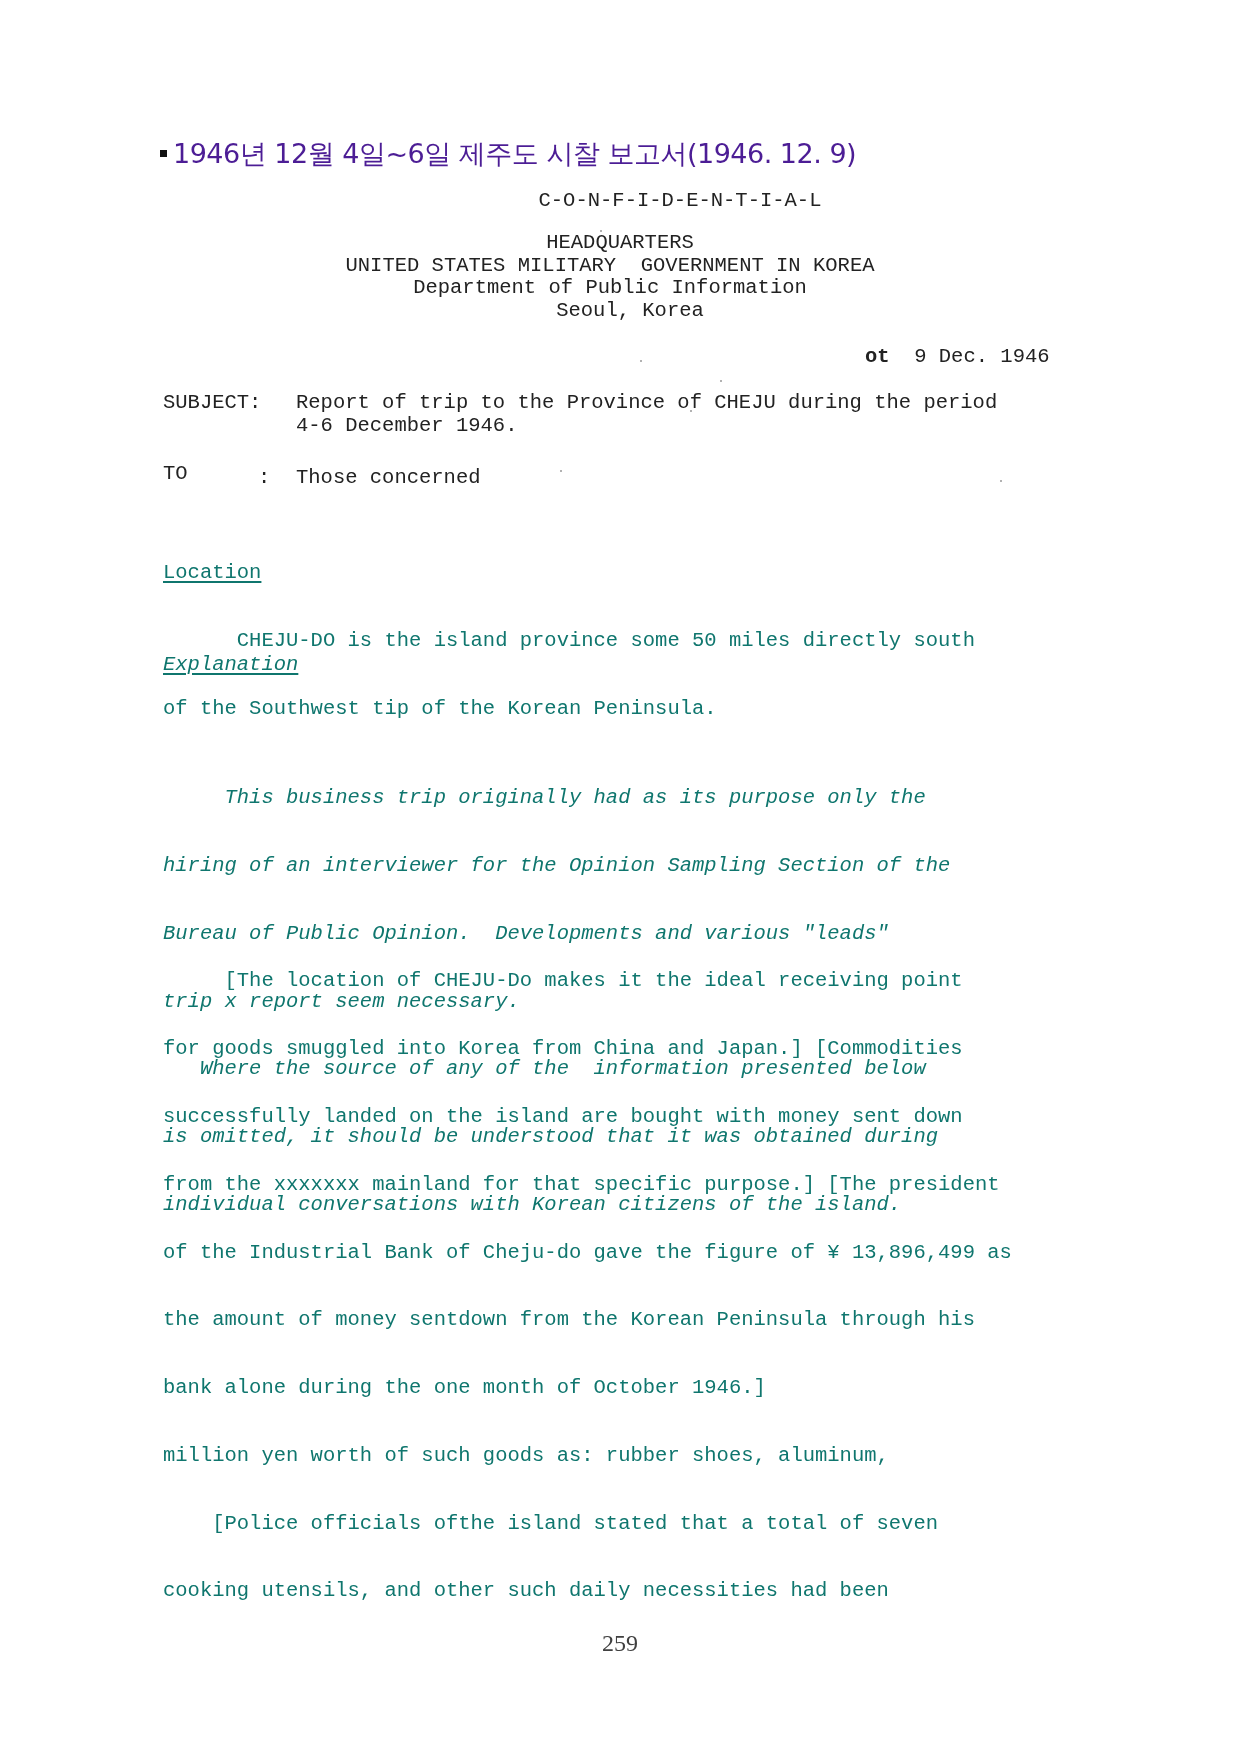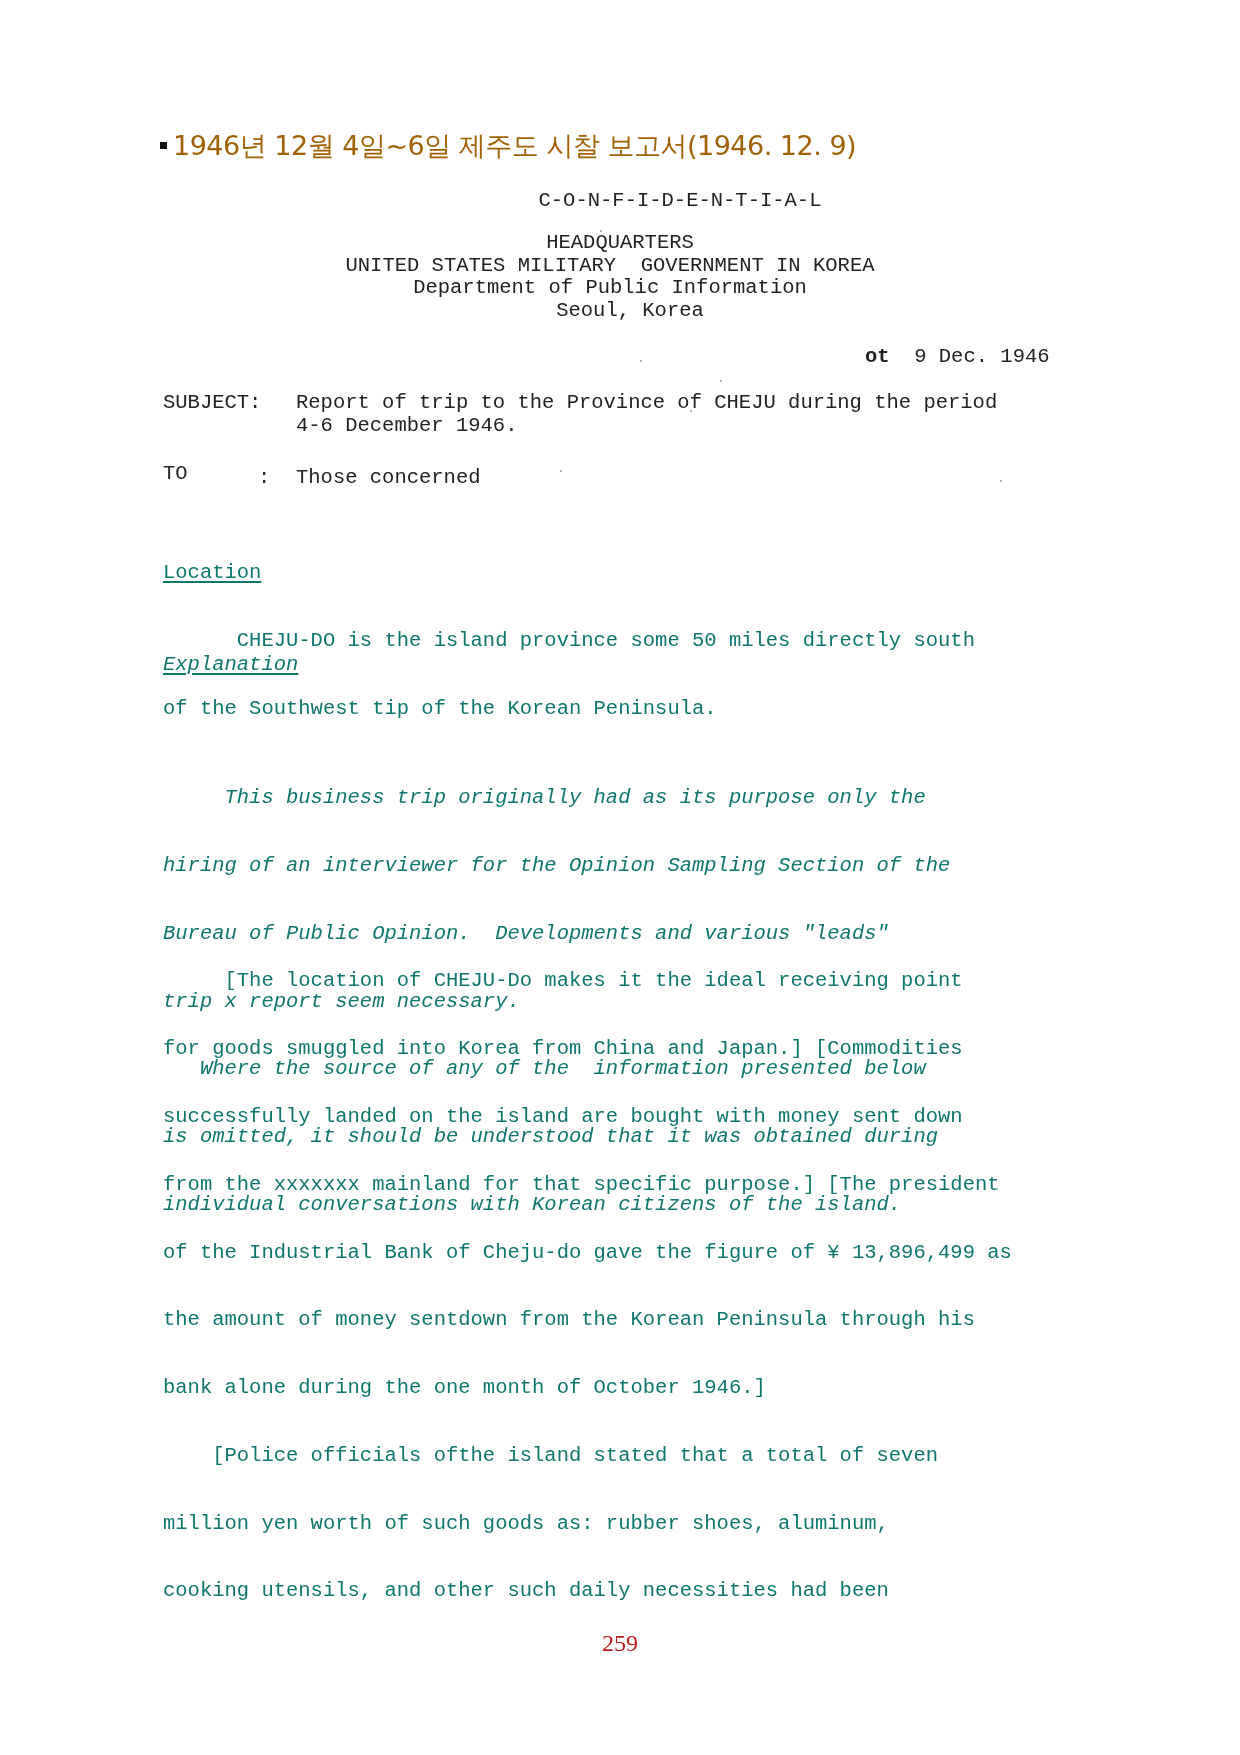--- a/index.html
+++ b/index.html
@@ -16,25 +16,25 @@
       font-family: "Liberation Mono", "DejaVu Sans Mono", monospace;
     }
     .page {
       position: absolute;
       left: 0; top: 0;
       width: 1240px; height: 1755px;
     }
     .kor-title {
       position: absolute;
       left: 160px;
-      top: 128px;
+      top: 136px;
       font-family: "DejaVu Sans", "Liberation Sans", sans-serif;
       font-size: 27px;
       letter-spacing: -0.5px;
-      color: #a16207;
+      color: #4c1d95;
       white-space: nowrap;
     }
     .kor-title .bullet {
       display: inline-block;
       width: 7px; height: 7px;
       background: #111;
       margin-right: 6px;
       vertical-align: middle;
       position: relative;
       top: -2px;
@@ -80,21 +80,21 @@
       color: #0f766e;
       white-space: pre;
     }
     .page-number {
       position: absolute;
       left: 0; width: 1240px;
       top: 1630px;
       text-align: center;
       font-family: "Liberation Serif", "DejaVu Serif", serif;
       font-size: 24px;
-      color: #b91c1c;
+      color: #404040;
     }
     .speck {
       position: absolute;
       width: 2px; height: 2px;
       background: #999;
       border-radius: 1px;
     }
   </style>
 </head>
 <body>
@@ -140,22 +140,22 @@
 
   <div class="para" style="top:860px;">
     <div style="height:20px;"></div>
     <div>     [The location of CHEJU-Do makes it the ideal receiving point</div>
     <div>for goods smuggled into Korea from China and Japan.] [Commodities</div>
     <div>successfully landed on the island are bought with money sent down</div>
     <div>from the xxxxxxx mainland for that specific purpose.] [The president</div>
     <div>of the Industrial Bank of Cheju-do gave the figure of ¥ 13,896,499 as</div>
     <div>the amount of money sentdown from the Korean Peninsula through his</div>
     <div>bank alone during the one month of October 1946.]</div>
+    <div>million yen worth of such goods as: rubber shoes, aluminum,</div>
     <div>    [Police officials ofthe island stated that a total of seven</div>
-    <div>million yen worth of such goods as: rubber shoes, aluminum,</div>
     <div>cooking utensils, and other such daily necessities had been</div>
     
     
     
     
     
     
     
     
     

